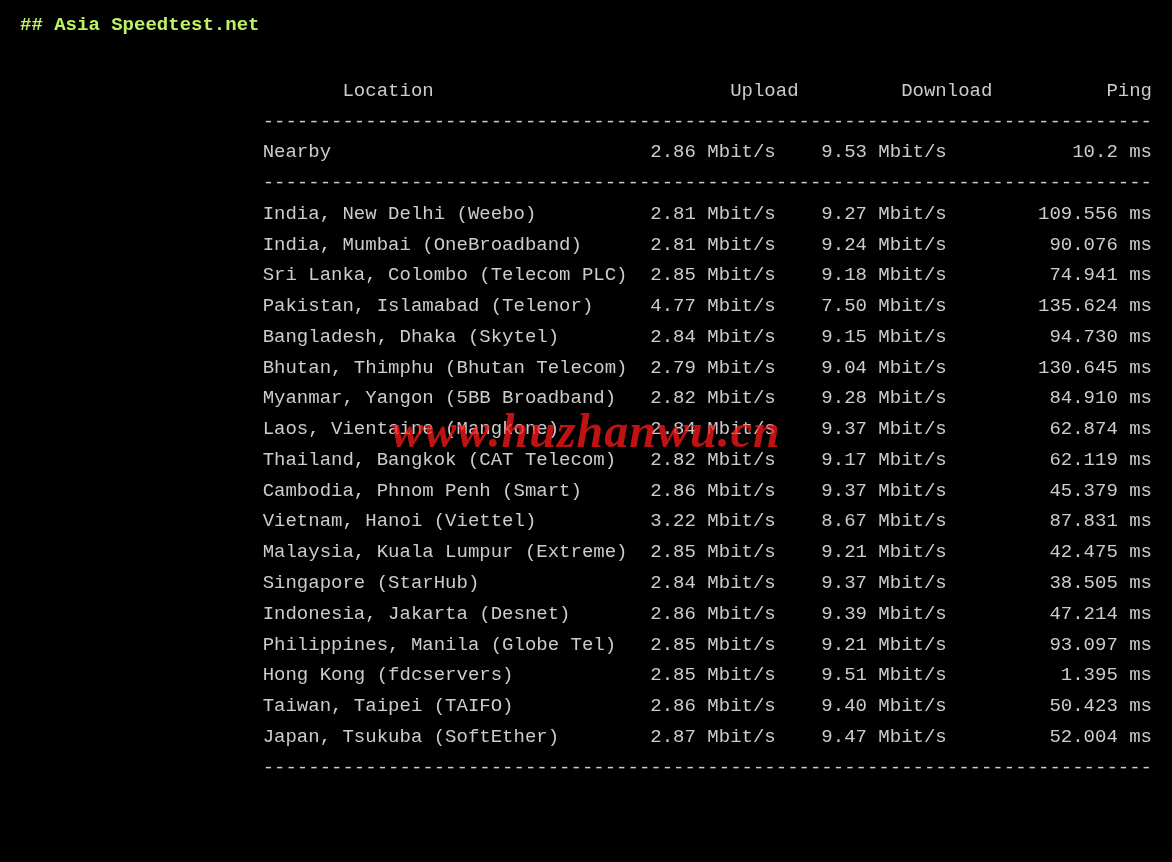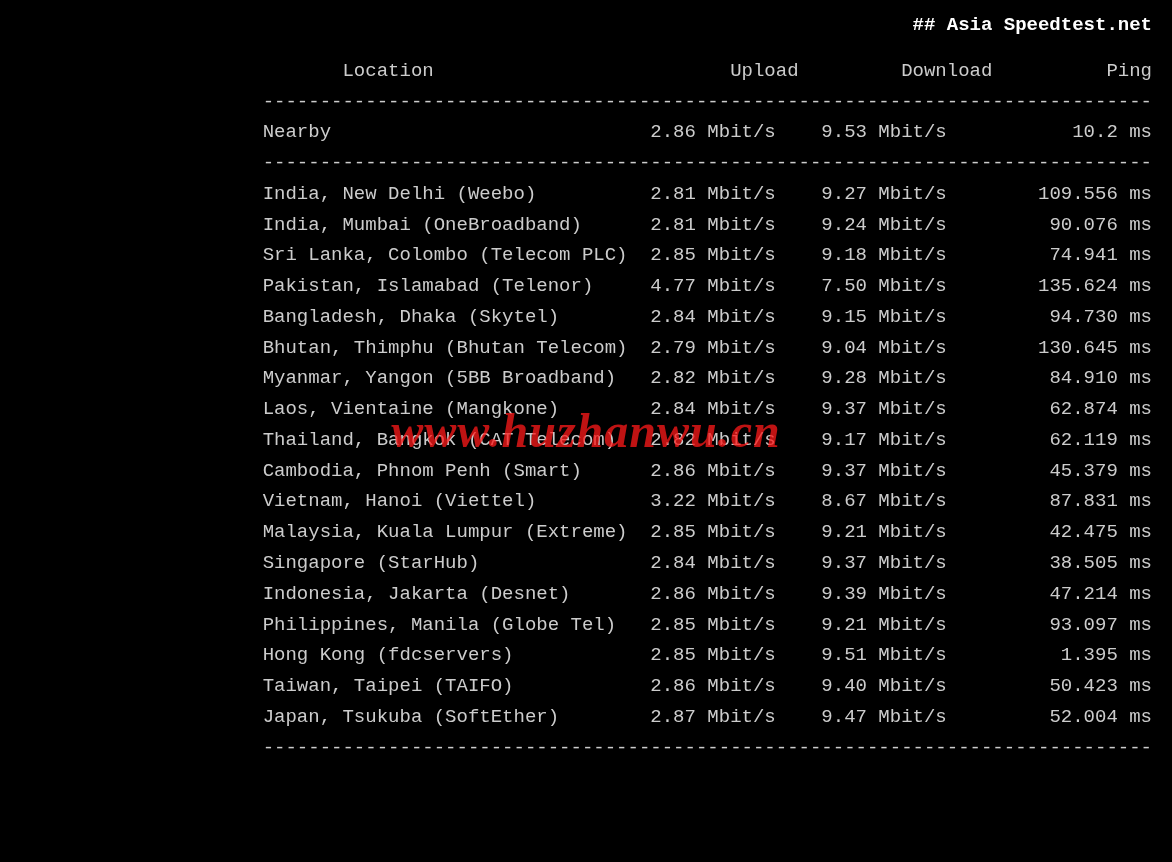--- a/index.html
+++ b/index.html
@@ -9,24 +9,23 @@
       font-size: 19px;
       line-height: 1.62;
       padding: 10px 20px;
       width: 1172px;
       height: 862px;
       color: #ccc;
       overflow: hidden;
       position: relative;
     }
     .header {
-      color: #ffffff;
+      color: #bef264;
       font-weight: bold;
-      margin-bottom: 15px;
-      text-align: right;
+      margin-bottom: 35px;
     }
     .watermark {
       position: absolute;
       left: 50%;
       top: 50%;
       transform: translate(-50%, -50%);
       color: #ff1a1a;
       font-size: 48px;
       font-weight: bold;
       font-style: italic;

